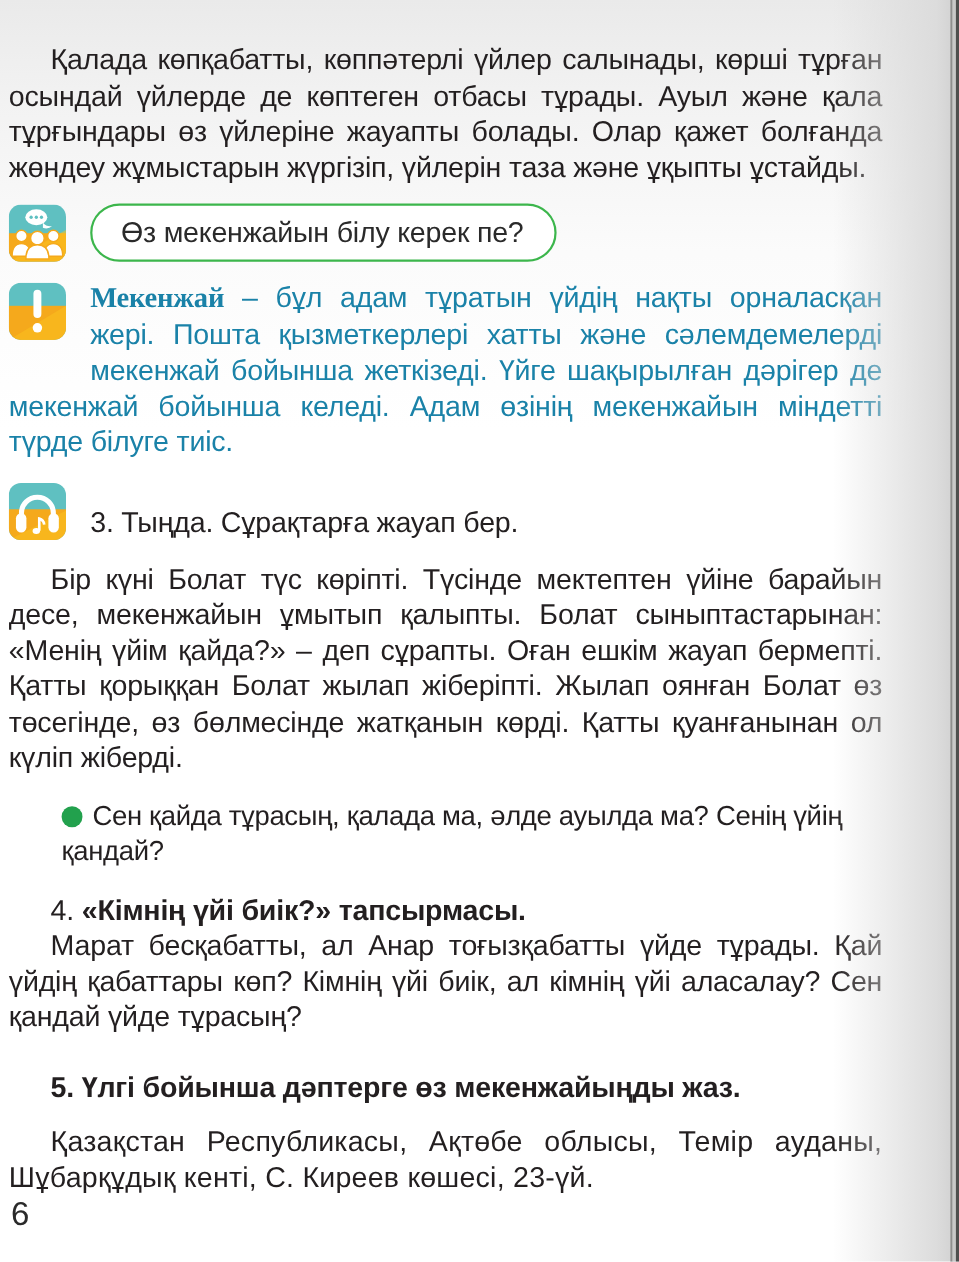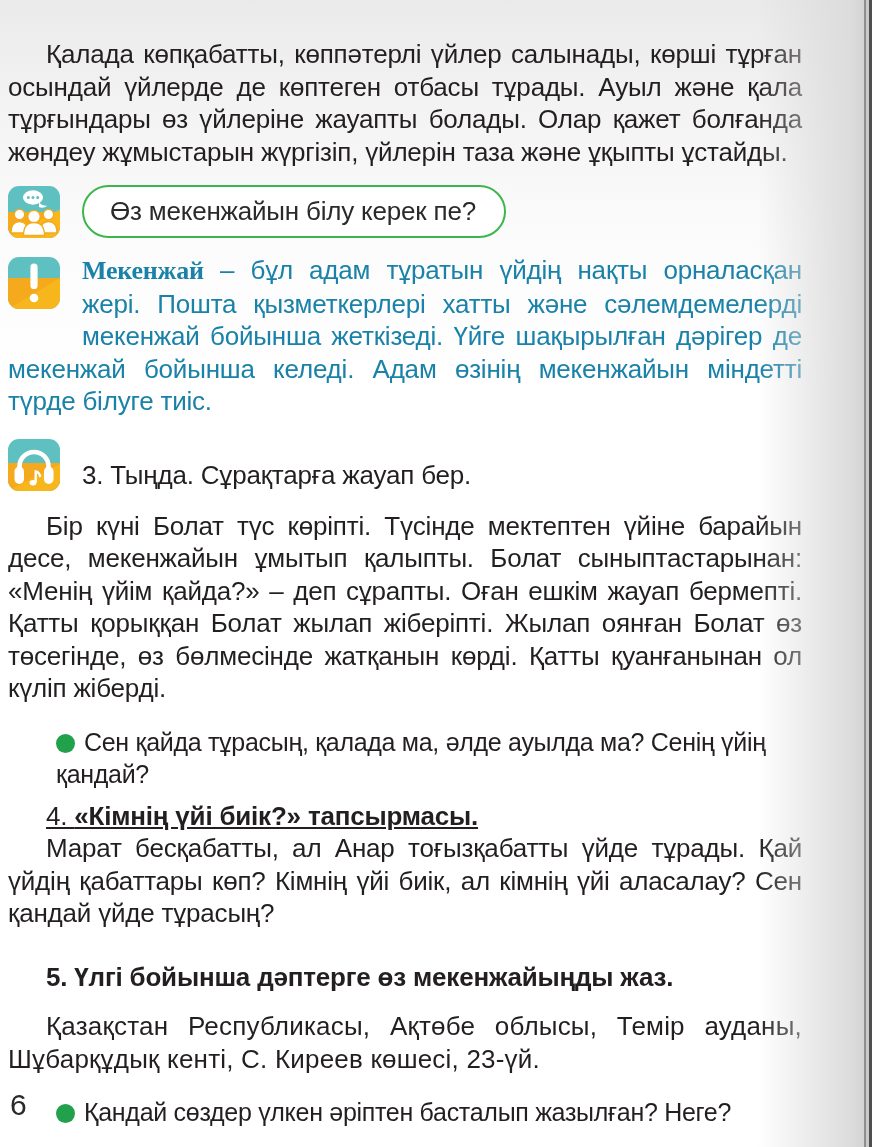--- a/index.html
+++ b/index.html
@@ -46,21 +46,21 @@
 
   .story{margin-top:19px;}
 
   .bullet-line{
     margin-top:21px;padding-left:48px;font-size:25px;line-height:32px;
     letter-spacing:-0.3px;text-indent:0;
   }
   .dot{display:inline-block;width:19px;height:19px;border-radius:50%;
     background:#22a14d;margin-right:9px;vertical-align:-2px;}
 
-  .task4-head{margin-top:10px;text-decoration:underline;}
+  .task4-head{margin-top:21px;}
   .task4-head b{font-weight:bold;}
   .task5{margin-top:31px;font-weight:bold;}
   .address{margin-top:17px;letter-spacing:0.2px;}
 
   .page-number{position:absolute;left:10px;top:1088px;font-size:30px;
     color:#2a2a2a;letter-spacing:0;}
 
   svg{display:block;}
 </style>
 </head>
@@ -150,21 +150,20 @@
 
   <p class="bullet-line"><span class="dot"></span><span>Сен қайда тұрасың, қалада ма, әлде ауылда ма? Сенің үйің қандай?</span></p>
 
   <p class="body-text indent task4-head"><span>4. </span><b>«Кімнің үйі биік?» тапсырмасы.</b></p>
   <p class="body-text indent">Марат бесқабатты, ал Анар тоғызқабатты үйде тұрады. Қай үйдің қабаттары көп? Кімнің үйі биік, ал кімнің үйі аласалау? Сен қандай үйде тұрасың?</p>
 
   <p class="body-text indent task5">5. Үлгі бойынша дәптерге өз мекенжайыңды жаз.</p>
 
   <p class="body-text indent address">Қазақстан Республикасы, Ақтөбе облысы, Темір ауданы, Шұбарқұдық кенті, С. Киреев көшесі, 23-үй.</p>
 
-  <p class="bullet-line"><span class="dot"></span><span>Қандай сөздер үлкен әріптен басталып жазылған? Неге?</span></p>
 
 </div>
 
 <div class="page-number">6</div>
 
 <div class="edge-shade"></div>
 <div class="edge-line-inner"></div>
 <div class="edge-gap"></div>
 <div class="edge-line-outer"></div>
 

